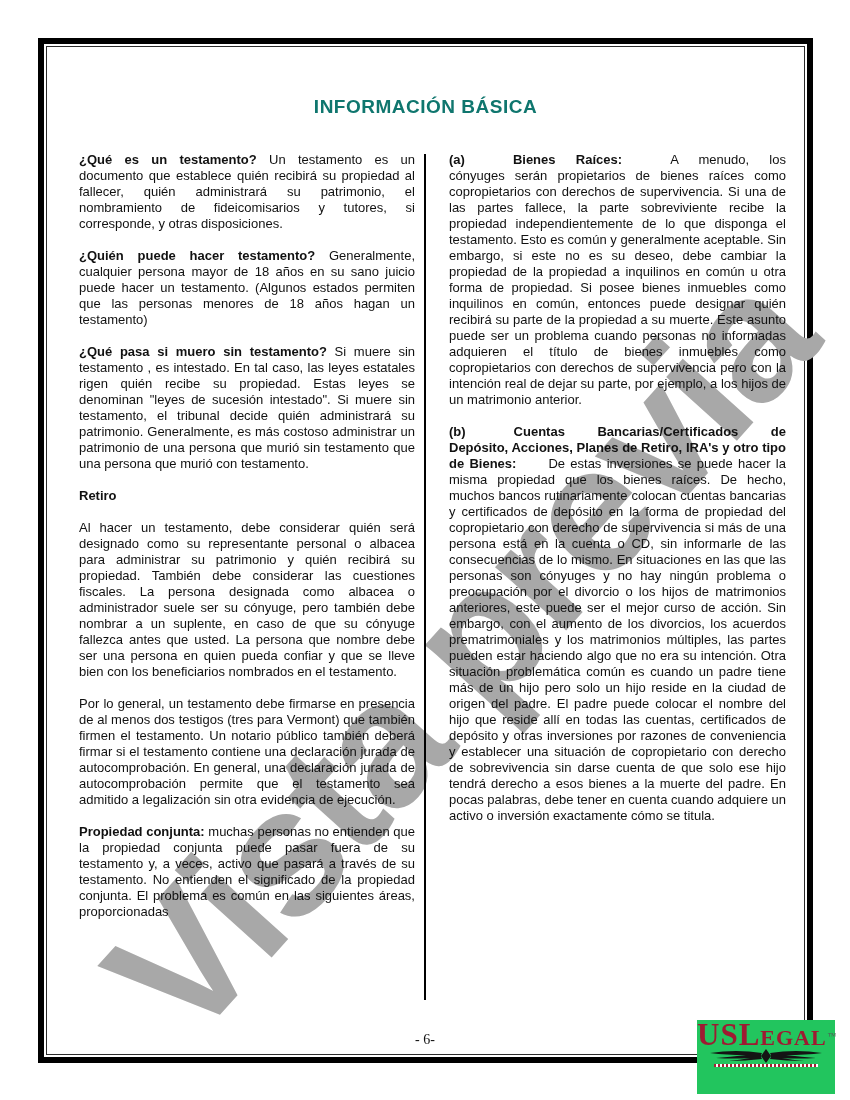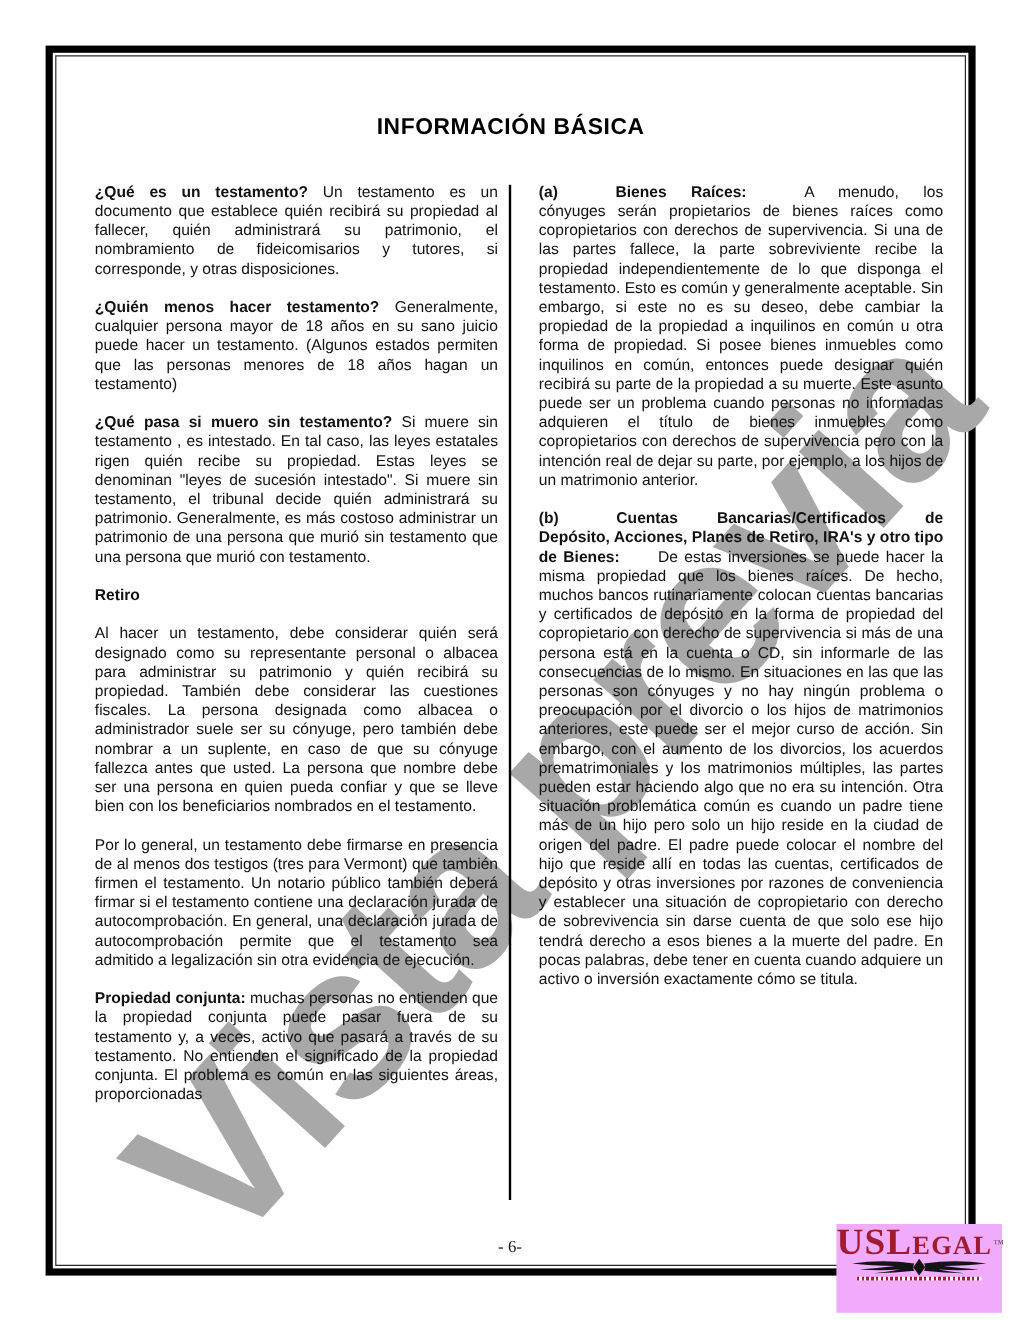--- a/index.html
+++ b/index.html
@@ -19,21 +19,21 @@
   .watermark{
     position:absolute;left:415px;top:612px;
     transform:translate(-50%,-50%) rotate(-48deg);
     font-size:180px;font-weight:bold;letter-spacing:-5px;
     color:#a8a8a8;white-space:nowrap;z-index:1;
     pointer-events:none;user-select:none;
   }
   .title{
     position:relative;z-index:2;
     margin:52px 0 0 0;text-align:center;
-    font-size:19px;font-weight:bold;letter-spacing:.5px;color:#000000;
+    font-size:19px;font-weight:bold;letter-spacing:.5px;color:#0f766e;
   }
   .columns{
     position:relative;z-index:2;
     display:flex;align-items:stretch;
     margin:34px 12px 0 35px;
     height:850px;
   }
   .col{width:336px;}
   .col.right{width:337px;}
   .divider{width:2px;background:#000;margin:2px 23px 0 9px;height:846px;}
@@ -47,21 +47,21 @@
   .tab-sm{width:32px;}
   .tab-lg{width:48px;}
   .page-number{
     position:absolute;left:0;right:0;top:1032px;z-index:2;
     text-align:center;
     font-family:"Liberation Serif", serif;
     font-size:14px;color:#111;
   }
   .logo{
     position:absolute;left:697px;top:1020px;width:138px;height:74px;
-    background:#f0abfc;z-index:3;text-align:center;
+    background:#22c55e;z-index:3;text-align:center;
   }
   .logo-text{
     font-family:"Liberation Serif", serif;
     font-weight:bold;
     font-variant:small-caps;
     font-size:31px;line-height:30px;letter-spacing:1px;
     color:#9e1b32;
   }
   .logo-tm{
     font-family:"Liberation Serif", serif;
@@ -78,21 +78,21 @@
 <body>
 
 <div class="sheet">
   <div class="watermark">Vista previa</div>
 
   <h1 class="title">INFORMACIÓN BÁSICA</h1>
 
   <div class="columns">
     <div class="col left">
         <p><span class="bold">¿Qué es un testamento? </span><span>Un testamento es un documento que establece quién recibirá su propiedad al fallecer, quién administrará su patrimonio, el nombramiento de fideicomisarios y tutores, si corresponde, y otras disposiciones.</span></p>
-        <p><span class="bold">¿Quién menos hacer testamento? </span><span>Generalmente, cualquier persona mayor de 18 años en su sano juicio puede hacer un testamento. (Algunos estados permiten que las personas menores de 18 años hagan un testamento)</span></p>
+        <p><span class="bold">¿Quién puede hacer testamento? </span><span>Generalmente, cualquier persona mayor de 18 años en su sano juicio puede hacer un testamento. (Algunos estados permiten que las personas menores de 18 años hagan un testamento)</span></p>
         <p><span class="bold">¿Qué pasa si muero sin testamento? </span><span>Si muere sin testamento , es intestado. En tal caso, las leyes estatales rigen quién recibe su propiedad. Estas leyes se denominan "leyes de sucesión intestado". Si muere sin testamento, el tribunal decide quién administrará su patrimonio. Generalmente, es más costoso administrar un patrimonio de una persona que murió sin testamento que una persona que murió con testamento.</span></p>
         <p><span class="bold">Retiro</span></p>
         <p><span>Al hacer un testamento, debe considerar quién será designado como su representante personal o albacea para administrar su patrimonio y quién recibirá su propiedad. También debe considerar las cuestiones fiscales. La persona designada como albacea o administrador suele ser su cónyuge, pero también debe nombrar a un suplente, en caso de que su cónyuge fallezca antes que usted. La persona que nombre debe ser una persona en quien pueda confiar y que se lleve bien con los beneficiarios nombrados en el testamento.</span></p>
         <p><span>Por lo general, un testamento debe firmarse en presencia de al menos dos testigos (tres para Vermont) que también firmen el testamento. Un notario público también deberá firmar si el testamento contiene una declaración jurada de autocomprobación. En general, una declaración jurada de autocomprobación permite que el testamento sea admitido a legalización sin otra evidencia de ejecución.</span></p>
         <p><span class="bold">Propiedad conjunta: </span><span>muchas personas no entienden que la propiedad conjunta puede pasar fuera de su testamento y, a veces, activo que pasará a través de su testamento. No entienden el significado de la propiedad conjunta. El problema es común en las siguientes áreas, proporcionadas</span></p>
       </div>
     <div class="divider"></div>
     <div class="col right">
         <p><span class="bold">(a)</span><span class="tab tab-lg"></span><span class="bold">Bienes Raíces:</span><span class="tab tab-lg"></span><span>A menudo, los cónyuges serán propietarios de bienes raíces como copropietarios con derechos de supervivencia. Si una de las partes fallece, la parte sobreviviente recibe la propiedad independientemente de lo que disponga el testamento. Esto es común y generalmente aceptable. Sin embargo, si este no es su deseo, debe cambiar la propiedad de la propiedad a inquilinos en común u otra forma de propiedad. Si posee bienes inmuebles como inquilinos en común, entonces puede designar quién recibirá su parte de la propiedad a su muerte. Este asunto puede ser un problema cuando personas no informadas adquieren el título de bienes inmuebles como copropietarios con derechos de supervivencia pero con la intención real de dejar su parte, por ejemplo, a los hijos de un matrimonio anterior.</span></p>
         <p><span class="bold">(b)</span><span class="tab tab-lg"></span><span class="bold">Cuentas Bancarias/Certificados de Depósito, Acciones, Planes de Retiro, IRA's y otro tipo de Bienes:</span><span class="tab tab-sm"></span><span>De estas inversiones se puede hacer la misma propiedad que los bienes raíces. De hecho, muchos bancos rutinariamente colocan cuentas bancarias y certificados de depósito en la forma de propiedad del copropietario con derecho de supervivencia si más de una persona está en la cuenta o CD, sin informarle de las consecuencias de lo mismo. En situaciones en las que las personas son cónyuges y no hay ningún problema o preocupación por el divorcio o los hijos de matrimonios anteriores, este puede ser el mejor curso de acción. Sin embargo, con el aumento de los divorcios, los acuerdos prematrimoniales y los matrimonios múltiples, las partes pueden estar haciendo algo que no era su intención. Otra situación problemática común es cuando un padre tiene más de un hijo pero solo un hijo reside en la ciudad de origen del padre. El padre puede colocar el nombre del hijo que reside allí en todas las cuentas, certificados de depósito y otras inversiones por razones de conveniencia y establecer una situación de copropietario con derecho de sobrevivencia sin darse cuenta de que solo ese hijo tendrá derecho a esos bienes a la muerte del padre. En pocas palabras, debe tener en cuenta cuando adquiere un activo o inversión exactamente cómo se titula.</span></p>

